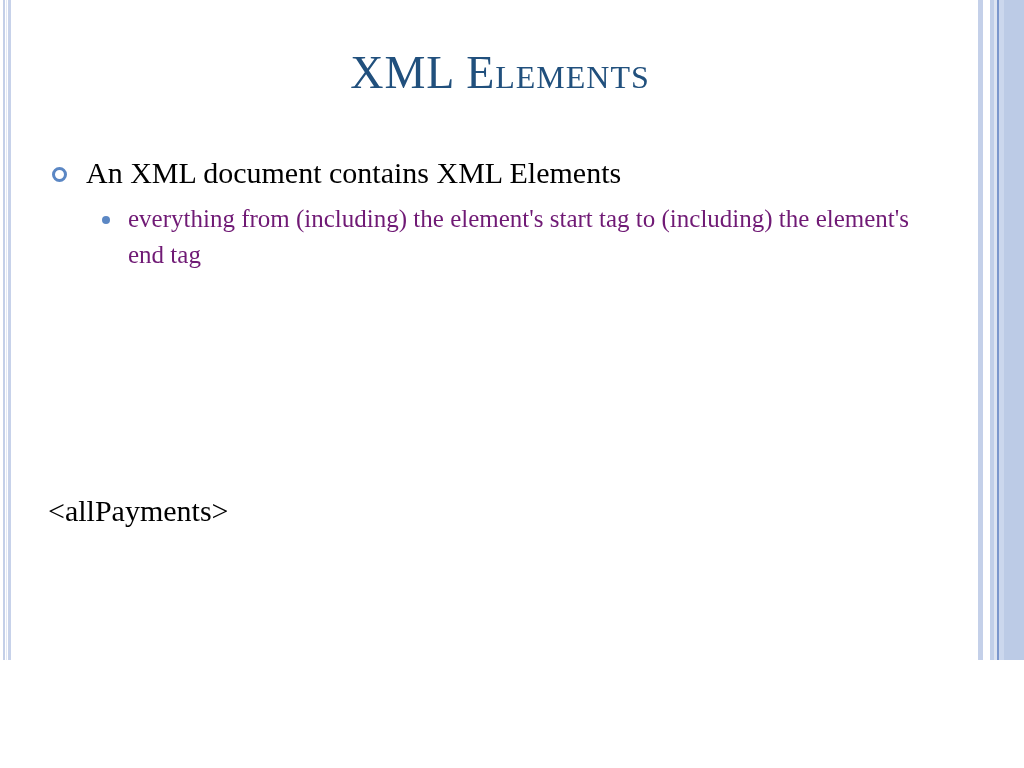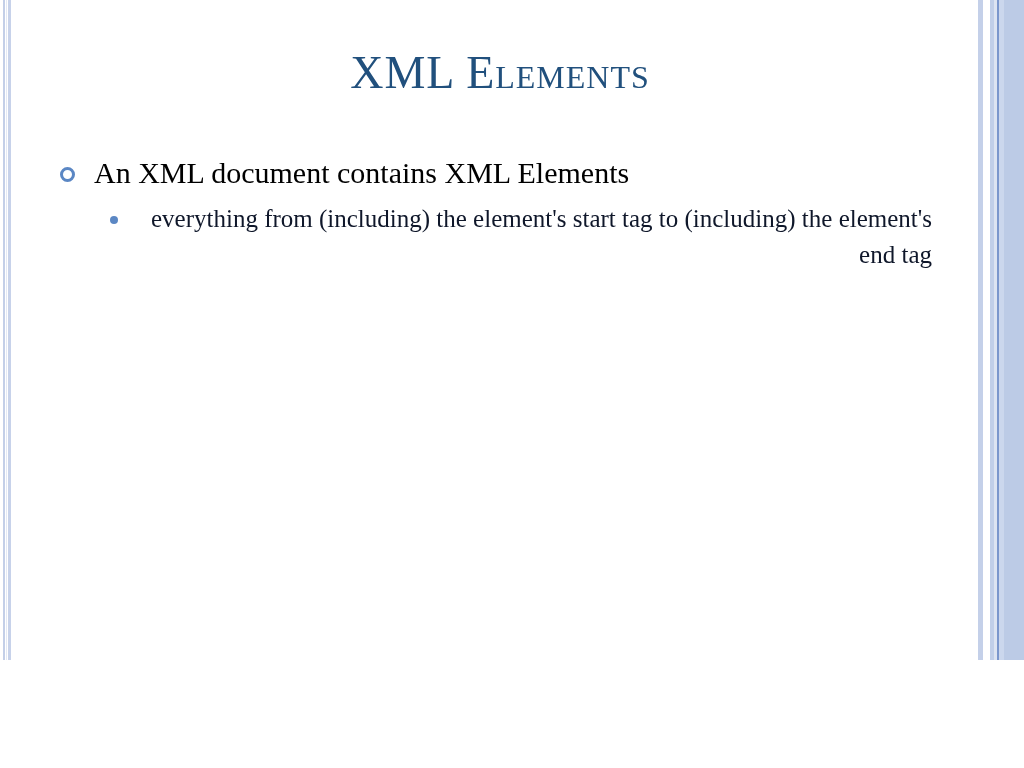--- a/index.html
+++ b/index.html
@@ -68,21 +68,21 @@
     font-family: "Liberation Serif", "DejaVu Serif", serif;
     font-size: 46px;
     font-variant: small-caps;
     letter-spacing: 1px;
     white-space: nowrap;
   }
 
   
   #bullets {
     position: absolute;
-    left: 52px;
+    left: 44px;
     top: 148px;
     width: 880px;
   }
 
   .b1 {
     position: relative;
     padding-left: 42px;
     margin-bottom: 4px;
     font-size: 30px;
     line-height: 49px;
@@ -98,22 +98,21 @@
     border-radius: 50%;
     background: #ffffff;
     box-sizing: content-box;
   }
 
   .b2 {
     position: relative;
     padding-left: 84px;
     font-size: 25px;
     line-height: 36px;
-    color: #0f172a;
-    text-align: right;
+    color: #701a75;
   }
   .b2 .dot {
     position: absolute;
     left: 58px;
     top: 15px;
     width: 8px;
     height: 8px;
     border-radius: 50%;
     background: #5b87c4;
   }
@@ -161,20 +160,21 @@
 
 
     <div class="b2">
       <span class="dot"></span>
       <span>everything from (including) the element's start tag to (including) the element's end tag</span>
     </div>
 
   </div>
 
   <div id="code">
+    <div class="code-line">&lt;allPayments&gt;</div>
     <div class="code-spacer"></div>
     
     
     
     
     
   </div>
 
   <div id="deco-circle"></div>
 

